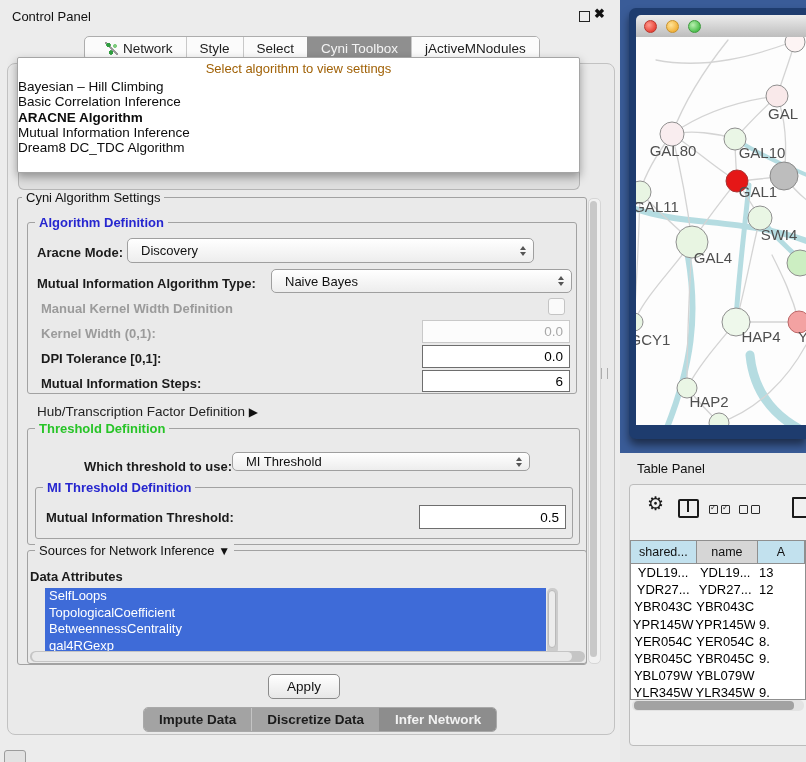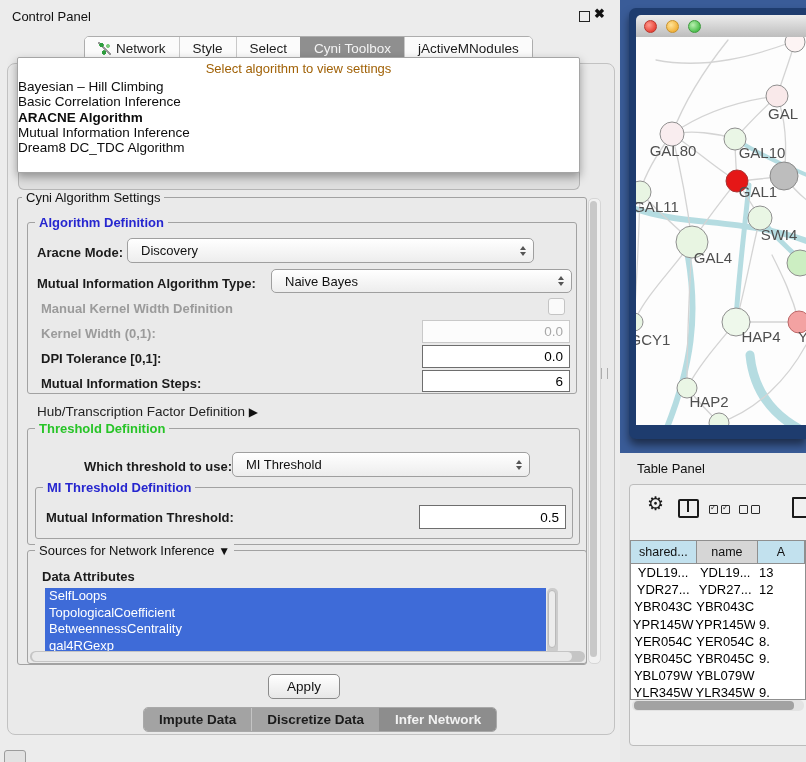--- a/index.html
+++ b/index.html
@@ -12,21 +12,21 @@
 
   
   #cp-title{left:12px;top:9px;font-size:13px;color:#101010;}
   #float-icon{left:579px;top:11px;width:9px;height:9px;border:1.5px solid #222;background:#ececec;}
   #close-icon{left:594px;top:6px;font-size:13px;font-weight:bold;color:#111;}
 
   #tab-bar{left:84px;top:36px;height:23px;display:flex;border:1px solid #adadad;
     border-radius:5px;overflow:hidden;background:#fbfbfb;}
   .tab{display:flex;align-items:center;gap:5px;padding:0 13px;font-size:13.5px;
     color:#1c1c1c;border-left:1px solid #c9c9c9;background:#fbfbfb;white-space:nowrap;}
-  .tab:first-child{border-left:none;}
+  .tab:first-child{border-left:none;margin-left:7px;}
   .tab.selected{background:#8f8f8f;color:#f4f4f4;border-left-color:#8f8f8f;}
   .net-icon{width:13px;height:13px;display:inline-block;
     background:
       radial-gradient(circle at 3.5px 3px, #2f9e3f 2px, transparent 2.4px),
       radial-gradient(circle at 10px 4px, #7fcc7f 1.8px, transparent 2.2px),
       radial-gradient(circle at 6px 10.5px, #2f9e3f 2px, transparent 2.4px),
       linear-gradient(45deg, transparent 46%, #9a9a9a 46%, #9a9a9a 54%, transparent 54%);}
 
   #main-panel{left:7px;top:63px;width:606px;height:670px;background:#eaeaea;
     border:1px solid #c2c2c2;border-radius:8px;}
@@ -71,21 +71,21 @@
 
   .arrow-glyph{font-size:12px;color:#111;}
 
   #thr-box{left:27px;top:428px;width:551px;height:115px;}
   #thr-title{left:35px;top:421px;}
   #mithr-box{left:35px;top:487px;width:536px;height:50px;}
   #mithr-title{left:43px;top:480px;}
 
   #src-box{left:27px;top:550px;width:558px;height:112px;}
   #src-title{left:35px;top:543px;font-weight:normal;}
-  #attr-label{left:42px;top:569px;}
+  #attr-label{left:30px;top:569px;}
   #attr-list{left:45px;top:588px;width:501px;height:66px;background:#fff;overflow:hidden;}
   .attr-item{height:16.6px;line-height:16.6px;background:#3e6bd8;color:#fff;
     font-size:13px;padding-left:4px;white-space:nowrap;}
   #attr-vscroll{left:547px;top:588px;width:11px;height:66px;background:#cccccc;border-radius:5px;}
   #attr-vscroll .thumb{position:absolute;left:1px;top:2px;width:8px;height:58px;
     background:#ececec;border-radius:4px;border:1px solid #b9b9b9;box-sizing:border-box;}
   #src-hscroll{left:30px;top:651px;width:555px;height:11px;background:#c5c5c5;border-radius:6px;}
   #src-hscroll .thumb{position:absolute;left:2px;top:1px;width:540px;height:9px;
     background:#e9e9e9;border-radius:5px;}
 
@@ -222,21 +222,21 @@
 
 <span class="abs flabel plain" style="left:37px;top:404px;">
   <span>Hub/Transcription Factor Definition</span>
   <span class="arrow-glyph">▶</span>
 </span>
 
 <div class="abs groupbox" id="thr-box"></div>
 <span class="abs group-title t-green" id="thr-title">Threshold Definition</span>
 
 <span class="abs flabel" style="left:84px;top:459px;">Which threshold to use:</span>
-<div class="abs combo" style="left:232px;top:452px;width:298px;height:25px;">
+<div class="abs combo" style="left:232px;top:452px;width:298px;height:19px;">
   <span>MI Threshold</span>
   <span class="stepper">
       <i class="up"></i>
       <i class="dn"></i>
     </span>
 </div>
 
 <div class="abs groupbox" id="mithr-box"></div>
 <span class="abs group-title t-blue" id="mithr-title">MI Threshold Definition</span>
 <span class="abs flabel" style="left:46px;top:510px;">Mutual Information Threshold:</span>

